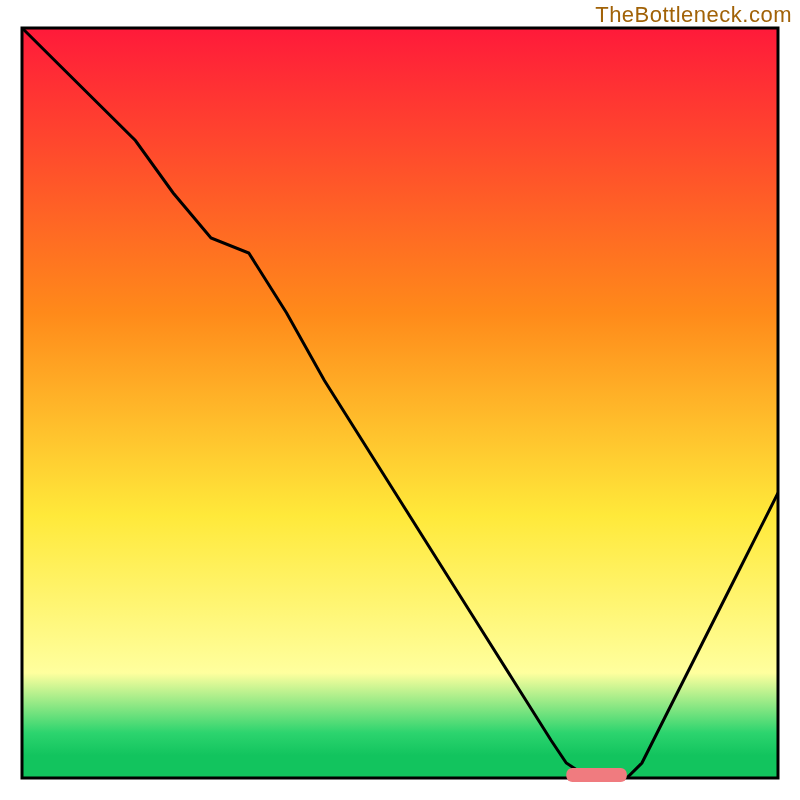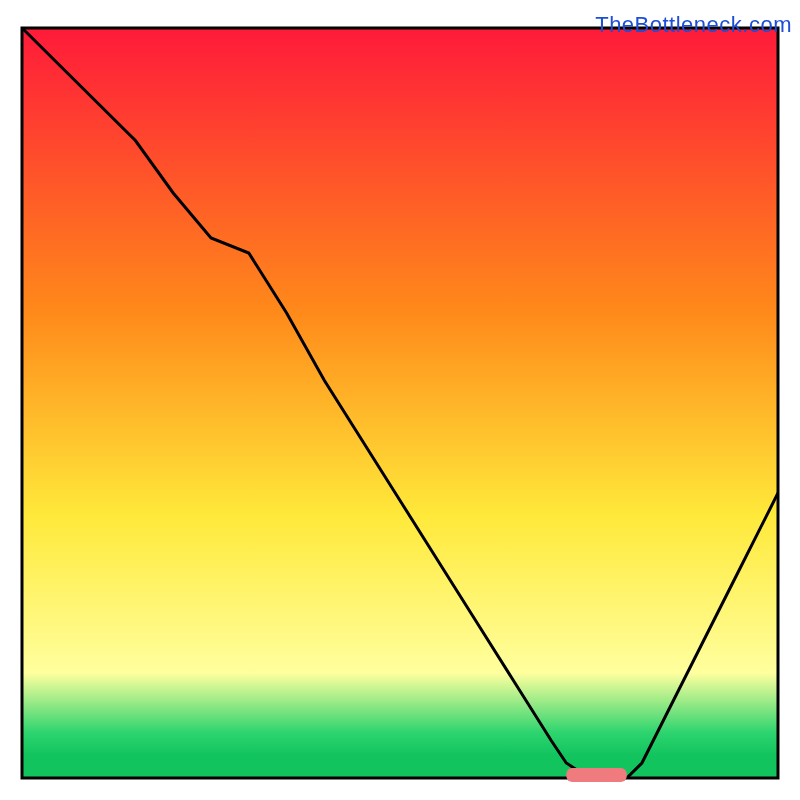--- a/index.html
+++ b/index.html
@@ -11,23 +11,23 @@
     background: #ffffff;
     font-family: Arial, Helvetica, sans-serif;
   }
   .stage {
     position: relative;
     width: 800px;
     height: 800px;
   }
   .watermark {
     position: absolute;
-    top: 12px;
+    top: 2px;
     right: 8px;
-    color: #1d4ed8;
+    color: #a16207;
     font-size: 22px;
     font-family: Arial, Helvetica, sans-serif;
     letter-spacing: 0.5px;
     z-index: 50;
   }
   svg.plot {
     position: absolute;
     left: 0;
     top: 0;
   }

